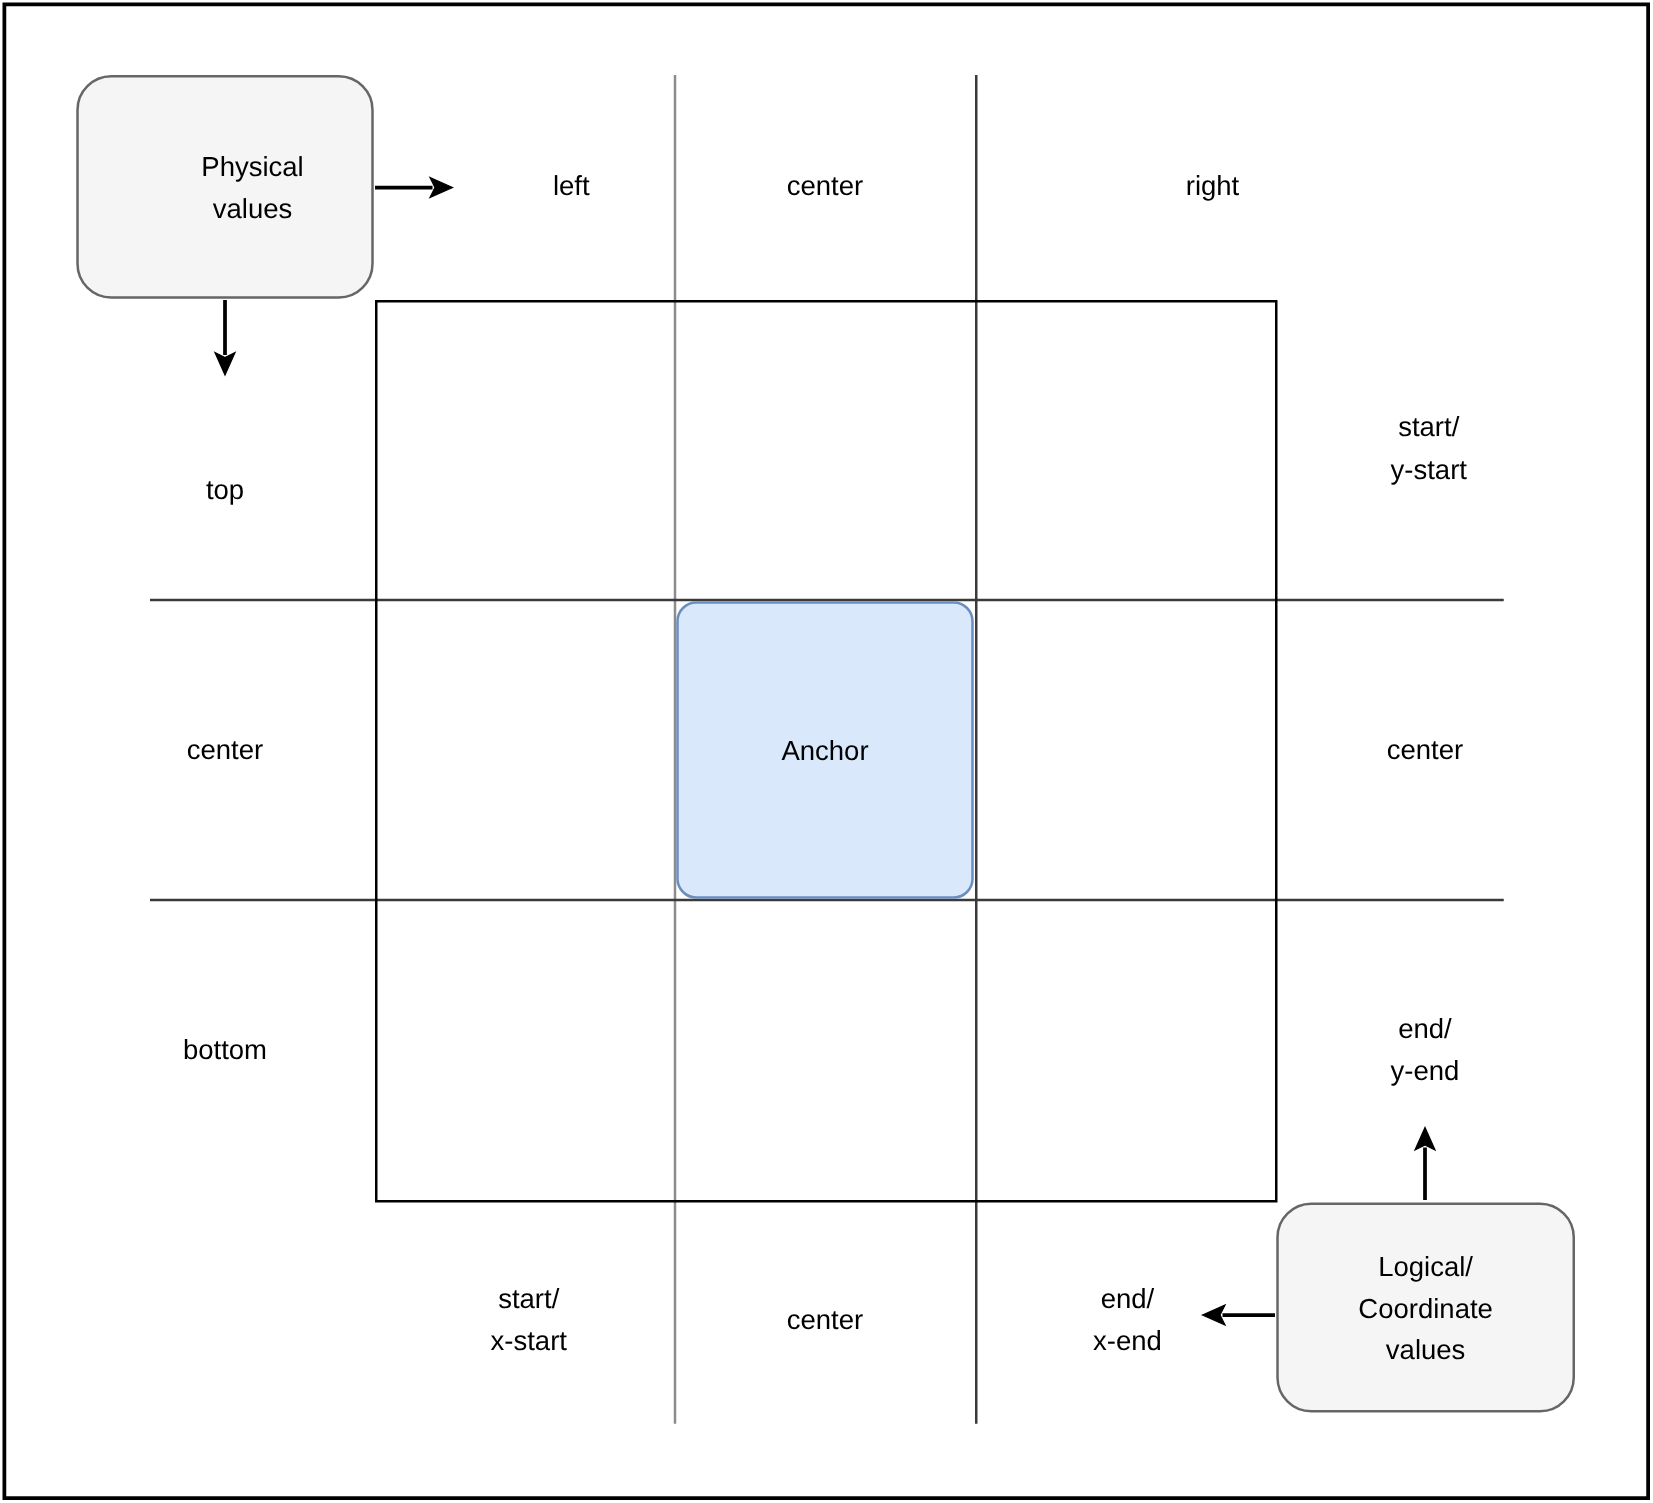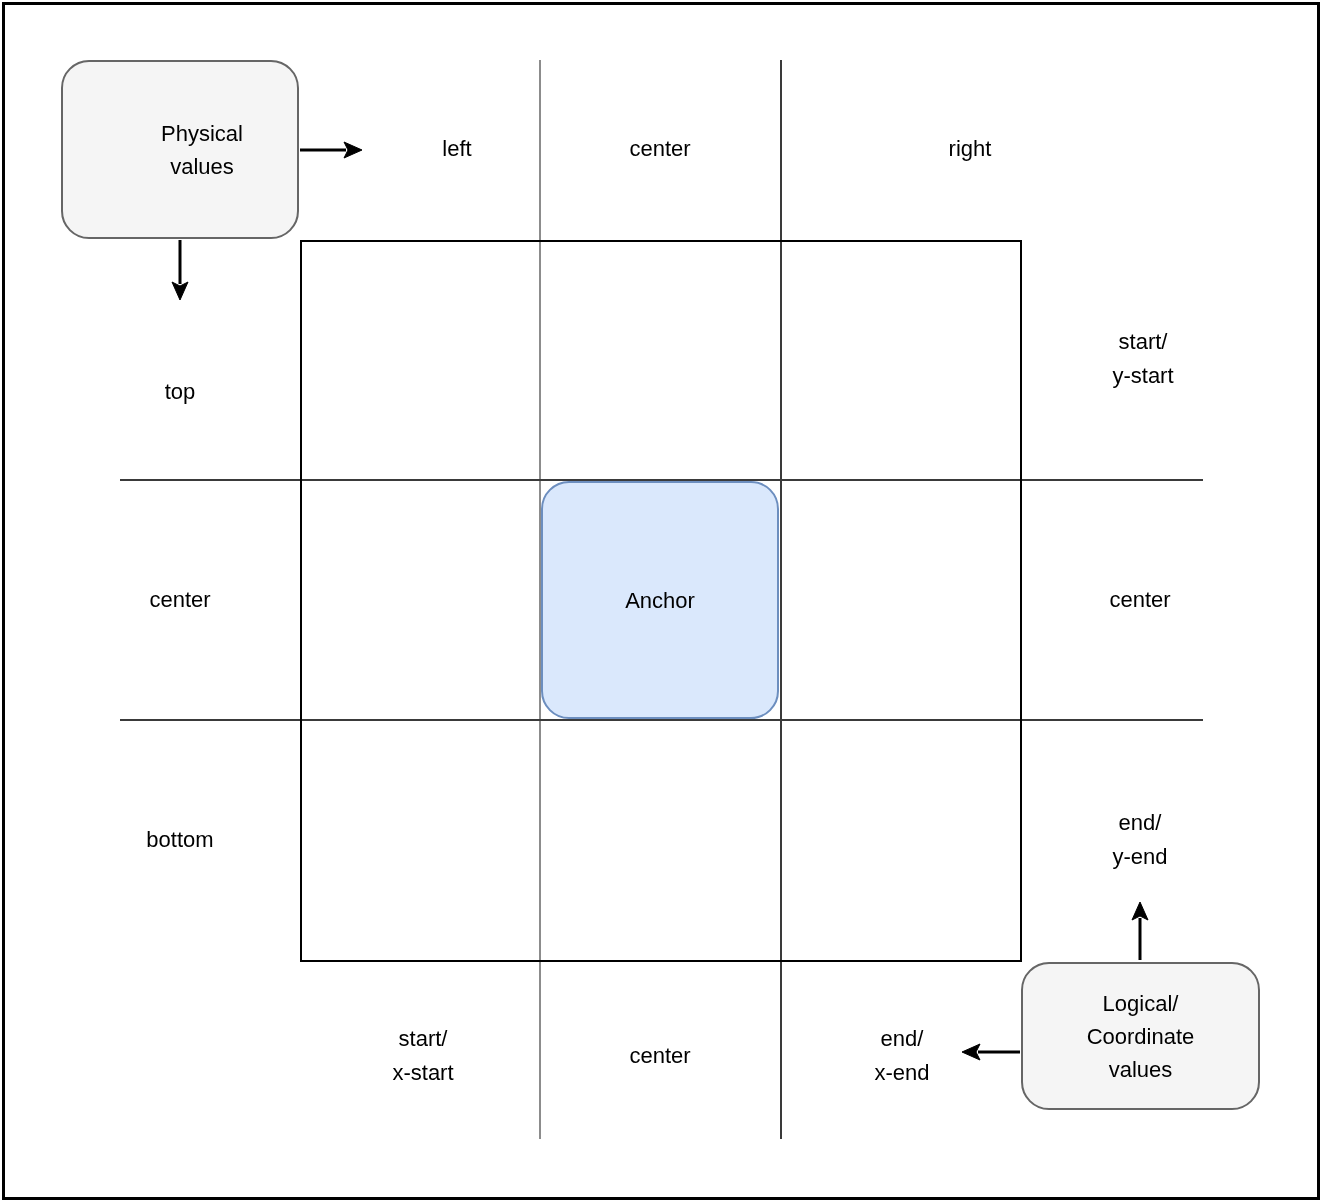--- a/index.html
+++ b/index.html
@@ -41,24 +41,24 @@
     box-sizing: border-box;
   }
   .node.gray {
     background: var(--node-fill, #f5f5f5);
     border: 2px solid var(--node-border, #666666);
     border-radius: 28px;
   }
   .node.anchor {
     background: var(--anchor-fill, #dae8fc);
     border: 2px solid var(--anchor-border, #6c8ebf);
-    border-radius: 28px;
+    border-radius: 16px;
   }
   .physical { left: 61px;  top: 60px;  width: 238px; height: 179px; padding-left: 44px; }
-  .logical  { left: 1021px; top: 962px; width: 239px; height: 148px; }
+  .logical  { left: 1021px; top: 962px; width: 239px; height: 168px; }
   .anchorbox{ left: 541px; top: 481px; width: 238px; height: 238px; }
   .lbl {
     position: absolute;
     transform: translate(-50%, -50%);
     font-size: 22px;
     line-height: 34px;
     text-align: center;
     white-space: pre-line;
   }
   svg.arrows { position: absolute; left: 0; top: 0; pointer-events: none; }

